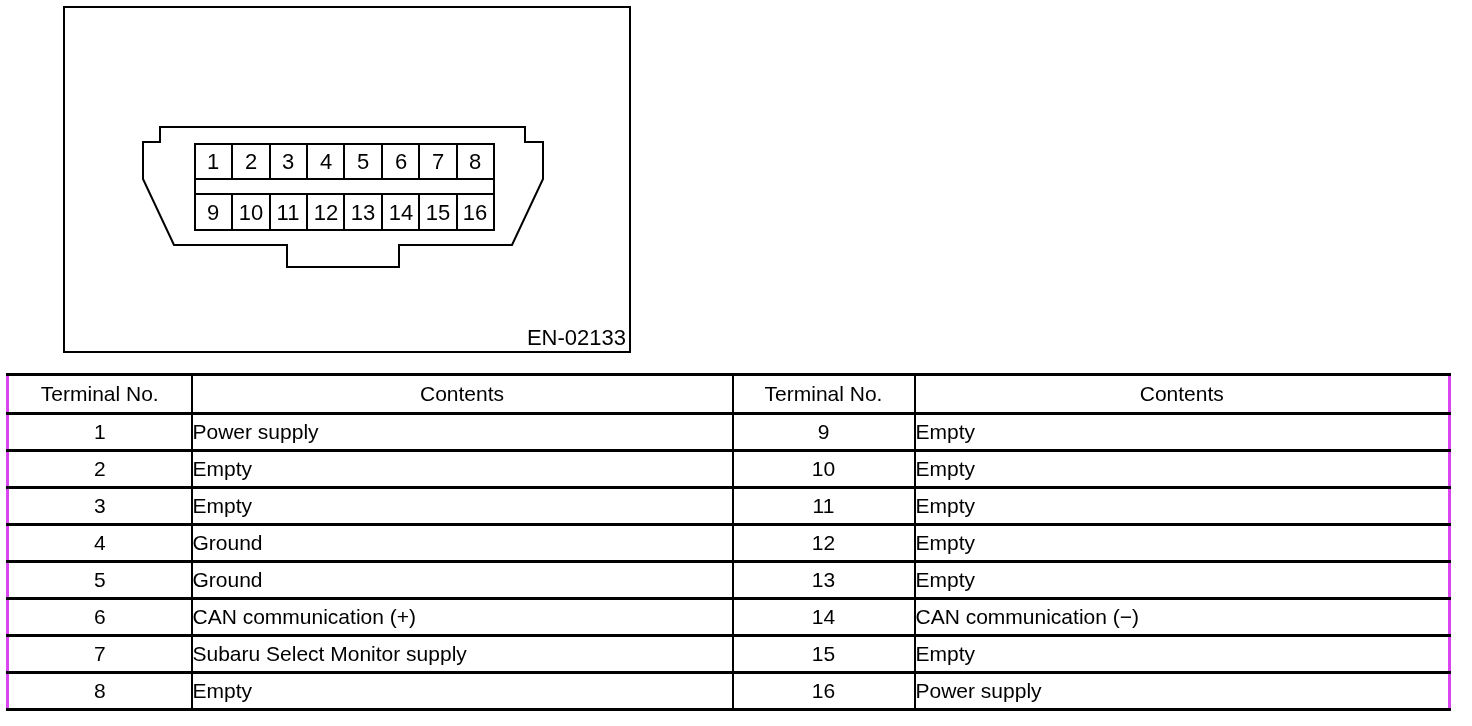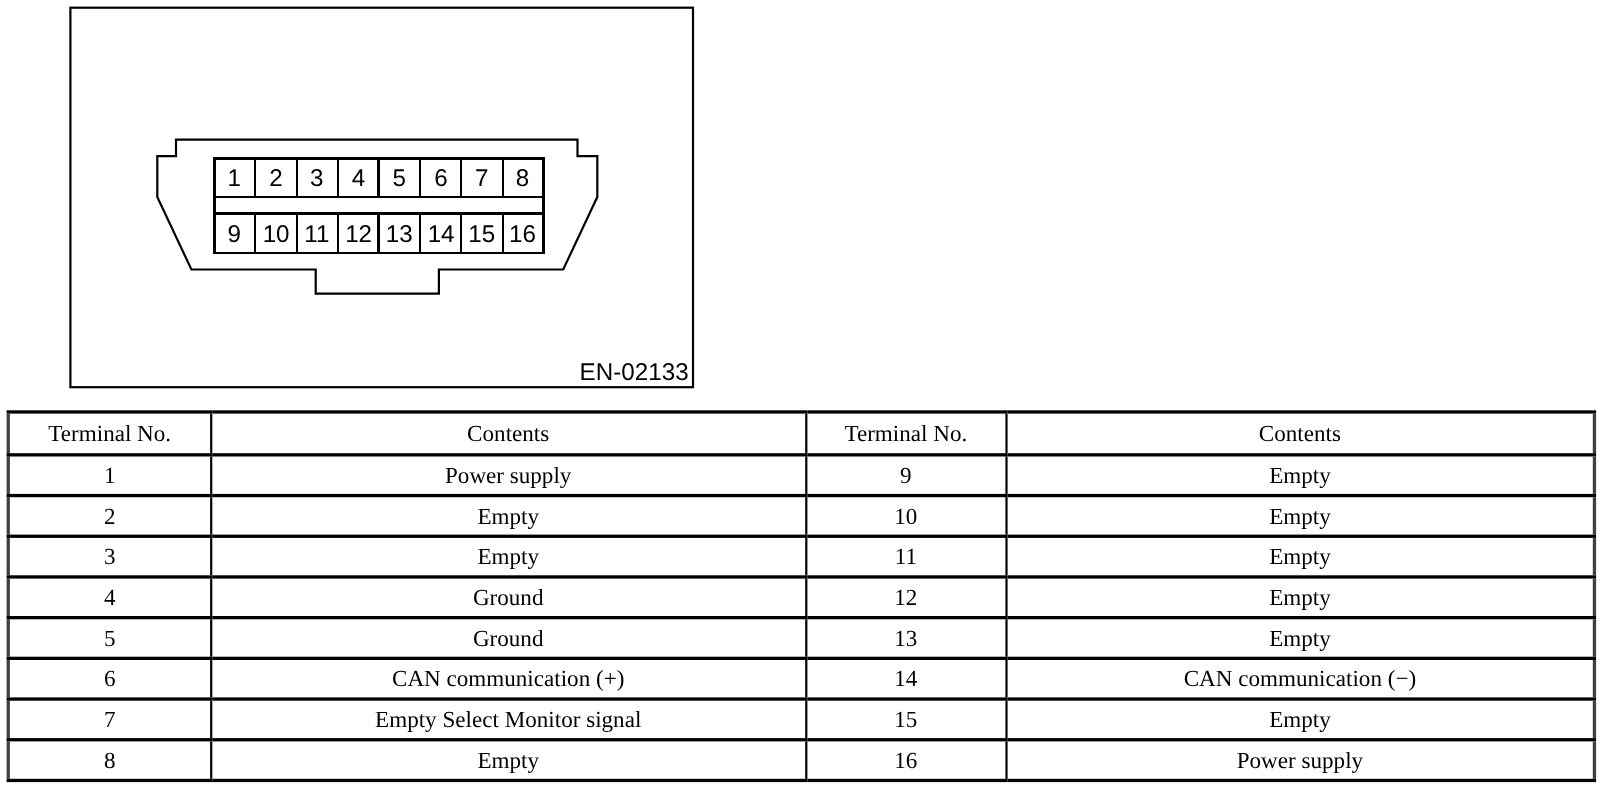--- a/index.html
+++ b/index.html
@@ -64,24 +64,24 @@
     border-right: 2px solid #000;
     border-top: 3px solid #000;
     border-bottom: 3px solid #000;
     padding: 0;
     height: 34px;
     vertical-align: middle;
     font-weight: normal;
     overflow: hidden;
     white-space: nowrap;
   }
-  table.terminals { border: 3px solid #404040; font-family: Liberation Serif, serif; }
+  table.terminals { border: 3px solid #d946ef; }
   table.terminals th { height: 36px; text-align: center; }
   td.tno { text-align: center; }
-  td.contents { text-align: center; padding-left: 10px; }
+  td.contents { text-align: left; padding-left: 10px; }
 </style>
 </head>
 <body>
 
 <div class="page">
 
   <div class="figure-box">
     <svg viewBox="0 0 564 343">
 
       <polygon points="95,119 460,119 460,134 478,134 478,171 447,237 334,237 334,259 222,259 222,237 109,237 78,171 78,134 95,134" fill="none" stroke="#000" stroke-width="2"></polygon>
@@ -176,21 +176,21 @@
       <td class="contents">Empty</td>
     </tr>
     <tr>
       <td class="tno">6</td>
       <td class="contents">CAN communication (+)</td>
       <td class="tno">14</td>
       <td class="contents">CAN communication (−)</td>
     </tr>
     <tr>
       <td class="tno">7</td>
-      <td class="contents">Empty Select Monitor signal</td>
+      <td class="contents">Subaru Select Monitor supply</td>
       <td class="tno">15</td>
       <td class="contents">Empty</td>
     </tr>
     <tr>
       <td class="tno">8</td>
       <td class="contents">Empty</td>
       <td class="tno">16</td>
       <td class="contents">Power supply</td>
     </tr>
   </tbody>

